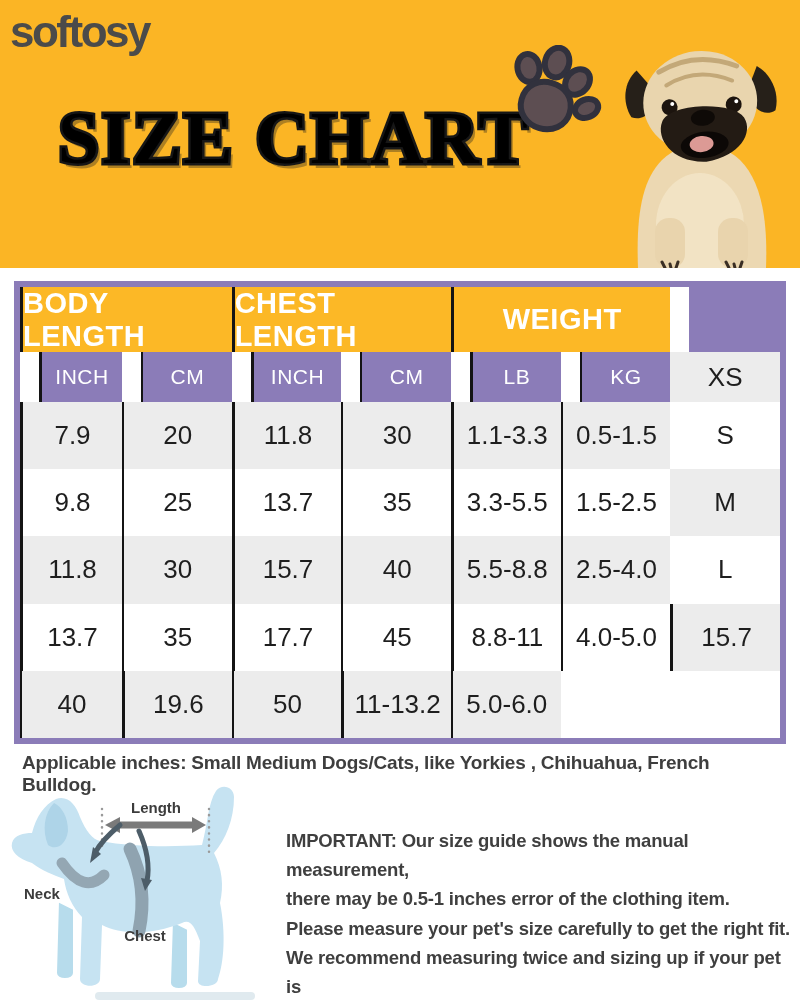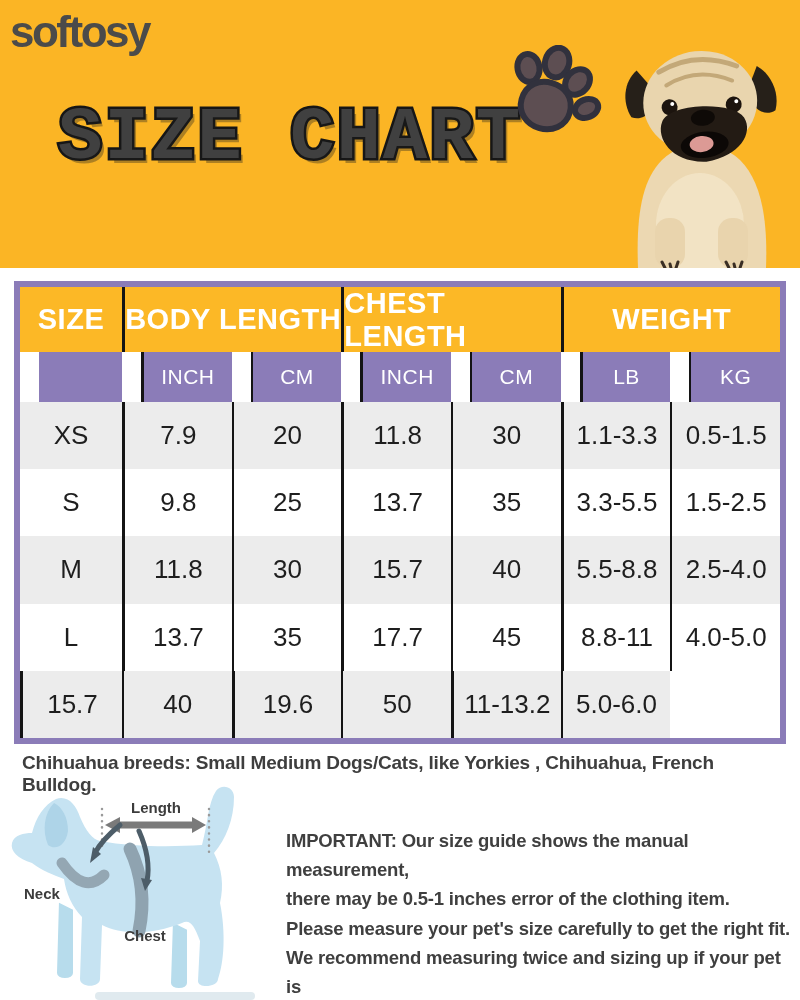--- a/index.html
+++ b/index.html
@@ -4,22 +4,22 @@
 <style>
   * { margin:0; padding:0; box-sizing:border-box; }
   body { background:#fff; }
   .canvas { position:relative; width:800px; height:1000px; overflow:hidden; background:#ffffff;
             font-family:"Liberation Sans", sans-serif; }
 
   
   .hero { position:absolute; left:0; top:0; width:800px; height:268px; background:#FBB525; overflow:hidden; }
   .brand-logo { position:absolute; left:10px; top:7px; font-size:44px; font-weight:700;
                 color:#4b4b4a; letter-spacing:-2.5px; }
-  .hero-title { position:absolute; left:58px; top:96px; font-family:Liberation Mono, monospace;
-                font-size:74px; font-weight:800; letter-spacing:2px; color:#404040;
+  .hero-title { position:absolute; left:58px; top:96px; font-family:Liberation Serif, serif;
+                font-size:74px; font-weight:800; letter-spacing:2px; color:#000000;
                 -webkit-text-stroke:5px #161616; paint-order:stroke fill;
                 text-shadow:4px 5px 0 rgba(30,30,30,0.35); white-space:nowrap; }
   .paw { position:absolute; left:497px; top:45px; }
   .pug { position:absolute; left:600px; top:30px; }
 
   
   .size-table { position:absolute; left:14px; top:281px; width:772px; height:463px;
                 border:6px solid #8B7CB8; background:#fff; display:grid;
                 grid-template-columns:102px repeat(6, 1fr);
                 grid-template-rows:65px 50px repeat(5, 1fr); }
@@ -82,21 +82,20 @@
           <circle cx="136" cy="75" r="2" fill="#fff"></circle>
         <path d="M60,88 C68,70 132,74 142,92 C150,108 134,130 100,132 C66,130 52,104 60,88 Z" fill="#231b14"></path>
         <ellipse cx="101" cy="88" rx="12" ry="8" fill="#0e0a07"></ellipse>
         <ellipse cx="100" cy="115" rx="24" ry="13" fill="#0c0806"></ellipse>
         <ellipse cx="97" cy="114" rx="12" ry="8" fill="#dc9a95"></ellipse>
       </g>
     </svg>
   </div>
 
   <div class="size-table">
-    <div class="c gh">SIZE</div>
     <div class="c gh b3 span2">BODY LENGTH</div>
     <div class="c gh b3 span2">CHEST LENGTH</div>
     <div class="c gh b3 span2">WEIGHT</div>
 
     <div class="c sh"></div>
     <div class="c sh b3">INCH</div>
     <div class="c sh b2">CM</div>
     <div class="c sh b3">INCH</div>
     <div class="c sh b2">CM</div>
     <div class="c sh b3">LB</div>
@@ -135,21 +134,21 @@
     <div class="c dc b2">4.0-5.0</div>
 
     <div class="c dc alt b3">15.7</div>
     <div class="c dc alt b2">40</div>
     <div class="c dc alt b3">19.6</div>
     <div class="c dc alt b2">50</div>
     <div class="c dc alt b3">11-13.2</div>
     <div class="c dc alt b2">5.0-6.0</div>
   </div>
 
-  <div class="breeds-note">Chihuahua breeds: Small Medium Dogs/Cats, like Yorkies , Chihuahua, French Bulldog.</div>
+  <div class="breeds-note">Applicable inches: Small Medium Dogs/Cats, like Yorkies , Chihuahua, French Bulldog.</div>
 
   <svg class="diagram" width="278" height="217" viewBox="0 0 278 217">
 
     <path d="M56,118 L54,190 C54,198 72,198 72,190 L72,126 Z M170,138 L168,200 C168,208 186,208 186,200 L186,146 Z" fill="#b7dcec" stroke="#ffffff" stroke-width="2"></path>
 
     <path d="M200,62 C206,40 206,20 214,8 C220,0 232,4 232,14 C232,36 224,56 212,70
       C220,86 222,102 218,120 C224,150 222,180 216,196 C216,204 196,206 196,198 L198,158
       C192,142 188,136 180,140 C150,152 120,152 100,142 L98,196 C98,205 78,205 78,196 L80,134
       C70,124 64,110 62,96 C52,92 40,88 30,80 C16,76 8,68 10,60 C12,52 22,50 30,50
       C34,34 42,22 54,16 C66,12 74,22 78,34 C84,48 90,56 98,58 C130,64 170,64 200,62 Z" fill="#c6e3f2"></path>

